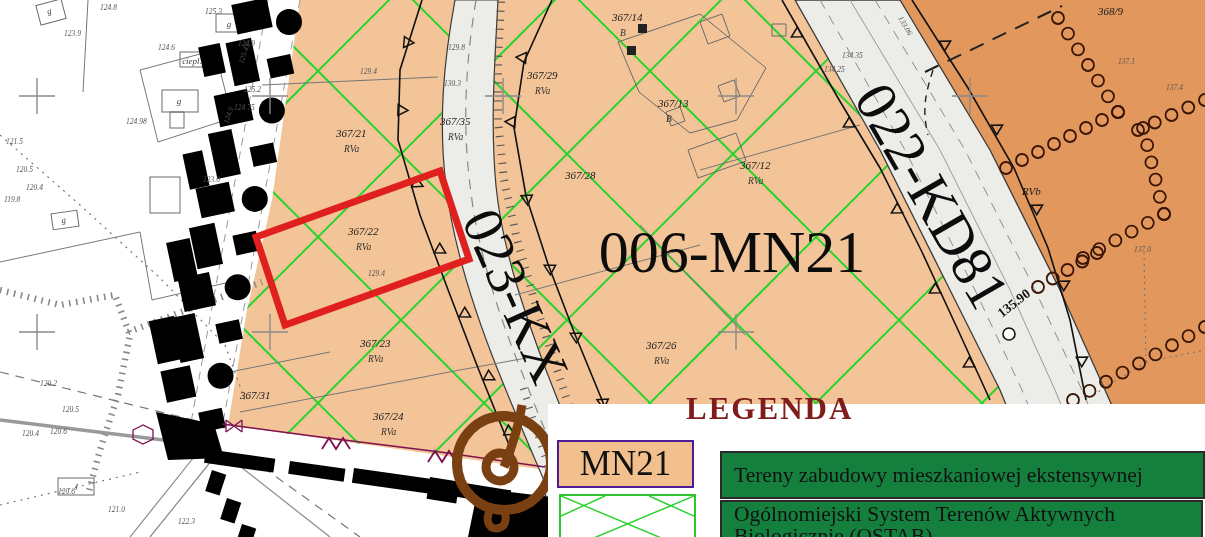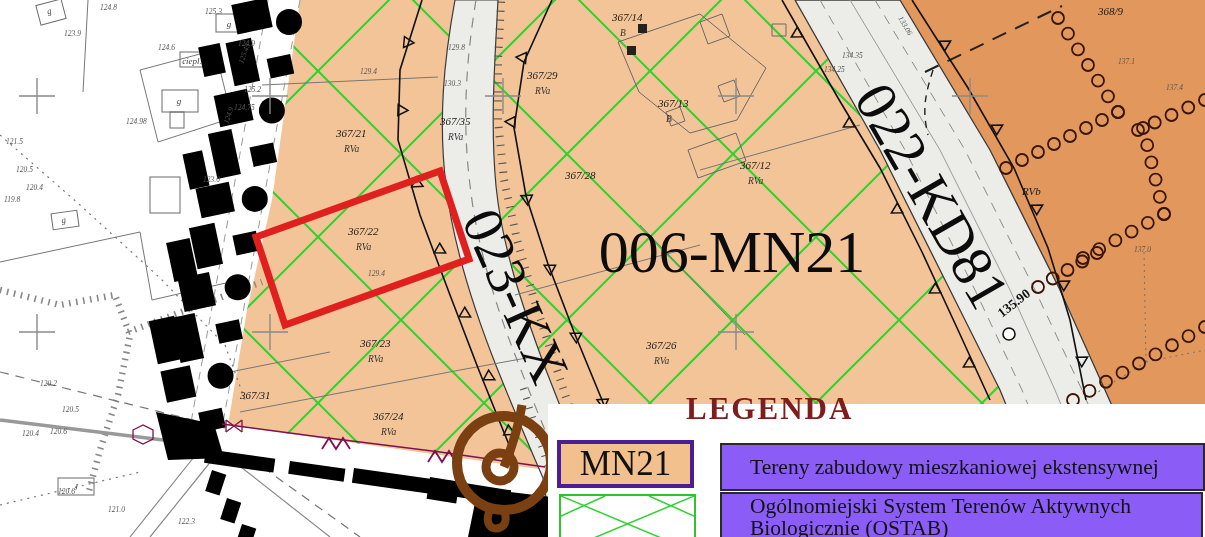--- a/index.html
+++ b/index.html
@@ -3,26 +3,26 @@
 <meta charset="utf-8">
 <style>
   html,body{margin:0;padding:0;background:#fff;}
   #stage{position:relative;width:1205px;height:537px;overflow:hidden;background:#fff;
          font-family:"Liberation Serif","DejaVu Serif",serif;}
   #map-svg{position:absolute;left:0;top:0;}
   .legend{position:absolute;left:548px;top:404px;width:657px;height:133px;background:#fff;}
   .legend-title{position:absolute;left:138px;top:-13px;font-size:31px;font-weight:700;
                 letter-spacing:2px;color:#7f1d1d;}
   .swatch{position:absolute;box-sizing:border-box;display:flex;align-items:center;justify-content:center;}
-  .swatch.mn21{left:9px;top:36px;width:137px;height:48px;background:#F2C08C;border:4px solid #4c1d95;
+  .swatch.mn21{left:9px;top:36px;width:137px;height:48px;background:#F2C08C;border:2px solid #4c1d95;
                font-size:35px;color:#111;text-align:right;}
   .swatch.ostab{left:11px;top:90px;width:137px;height:48px;background:#fff;border:2px solid #2FC42F;}
-  .descbox{position:absolute;box-sizing:border-box;border:2px solid #2a2a2a;background:#8b5cf6;
+  .descbox{position:absolute;box-sizing:border-box;border:2px solid #2a2a2a;background:#15803d;
            display:flex;align-items:center;font-size:21.5px;color:#111;line-height:22px;
-           padding:2px 28px;}
+           padding:2px 12px;margin-top:8px;}
   .descbox.d1{left:172px;top:39px;width:485px;height:48px;}
   .descbox.d2{left:172px;top:88px;width:483px;height:50px;}
 </style>
 </head>
 <body>
 
 <div id="stage">
 <svg id="map-svg" width="1205" height="537" viewBox="0 0 1205 537">
   <defs>
     <clipPath id="mnclip">

